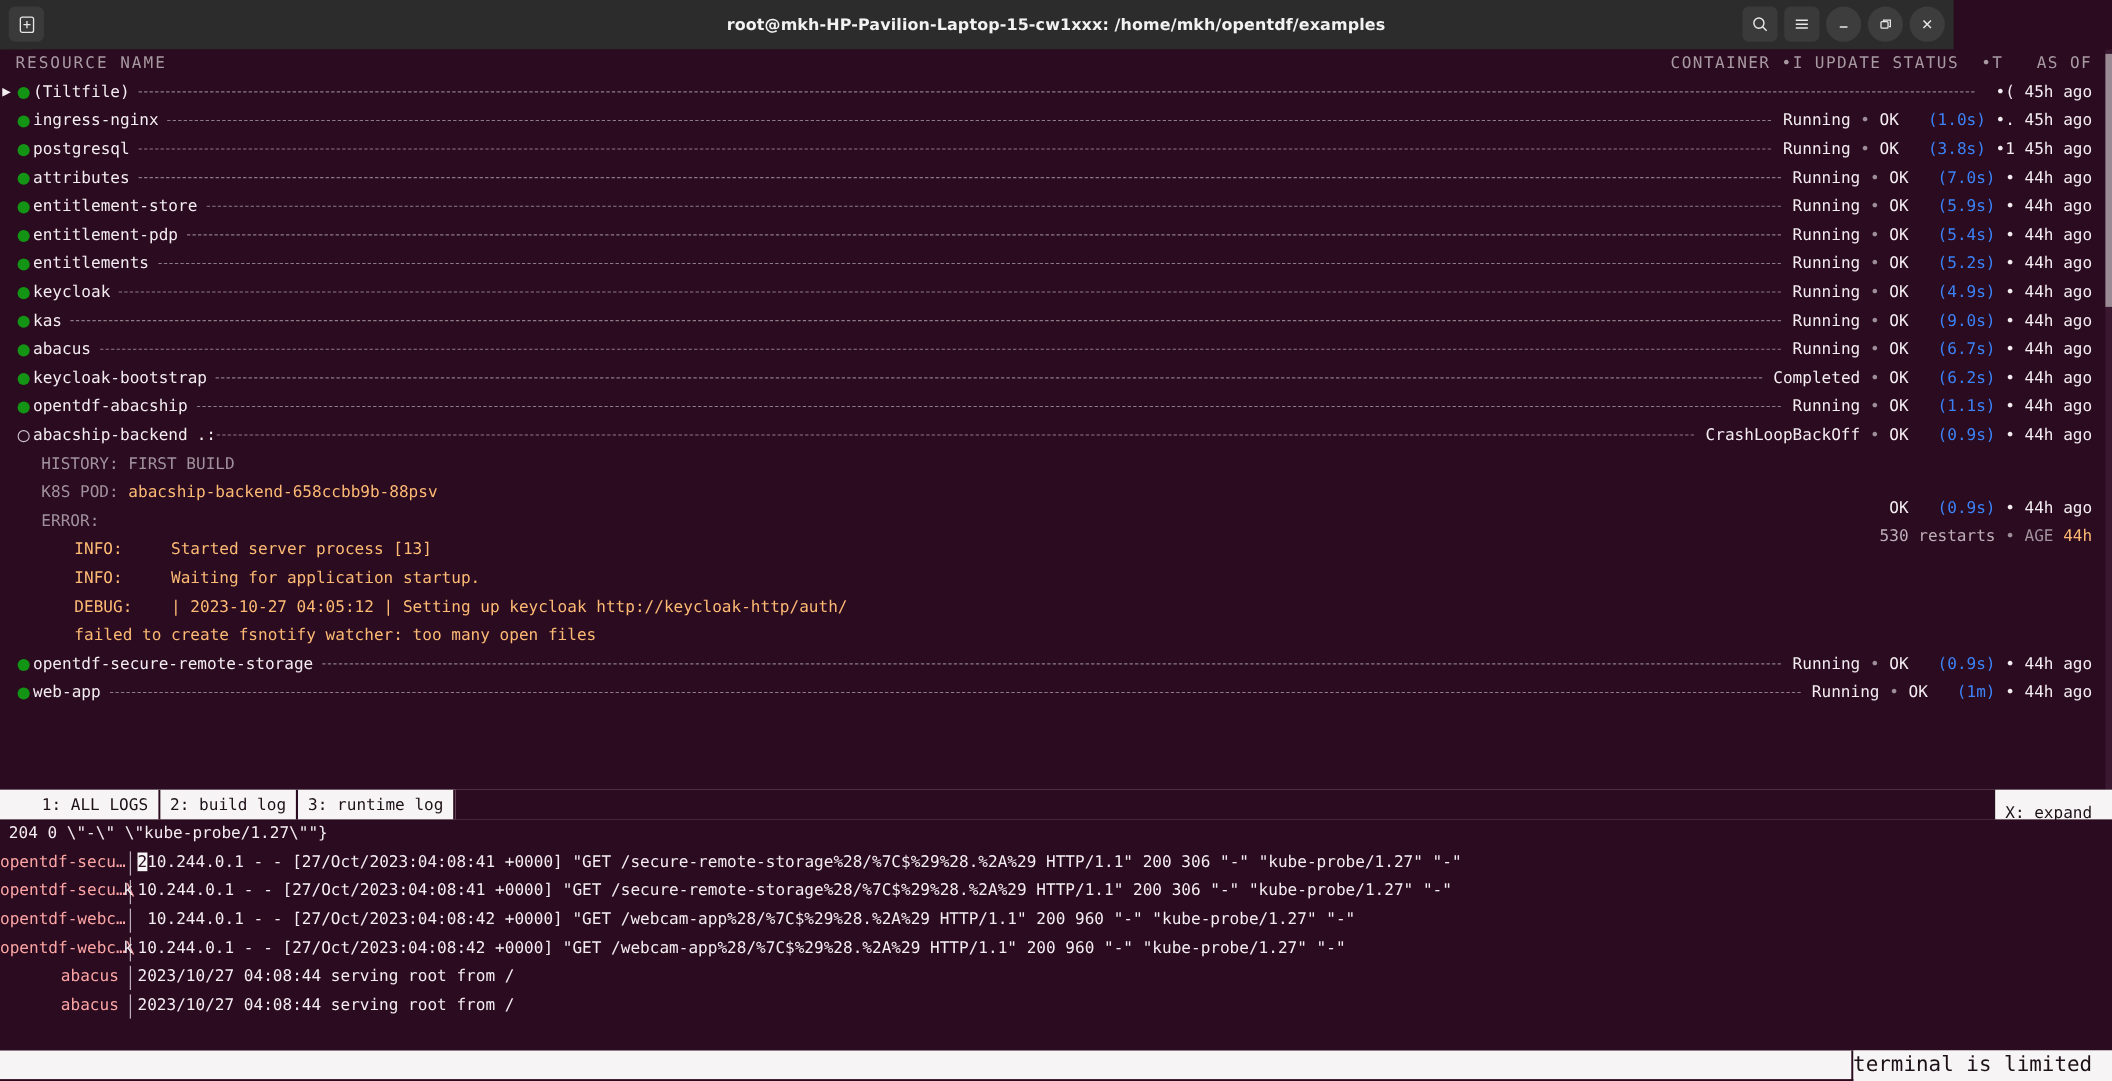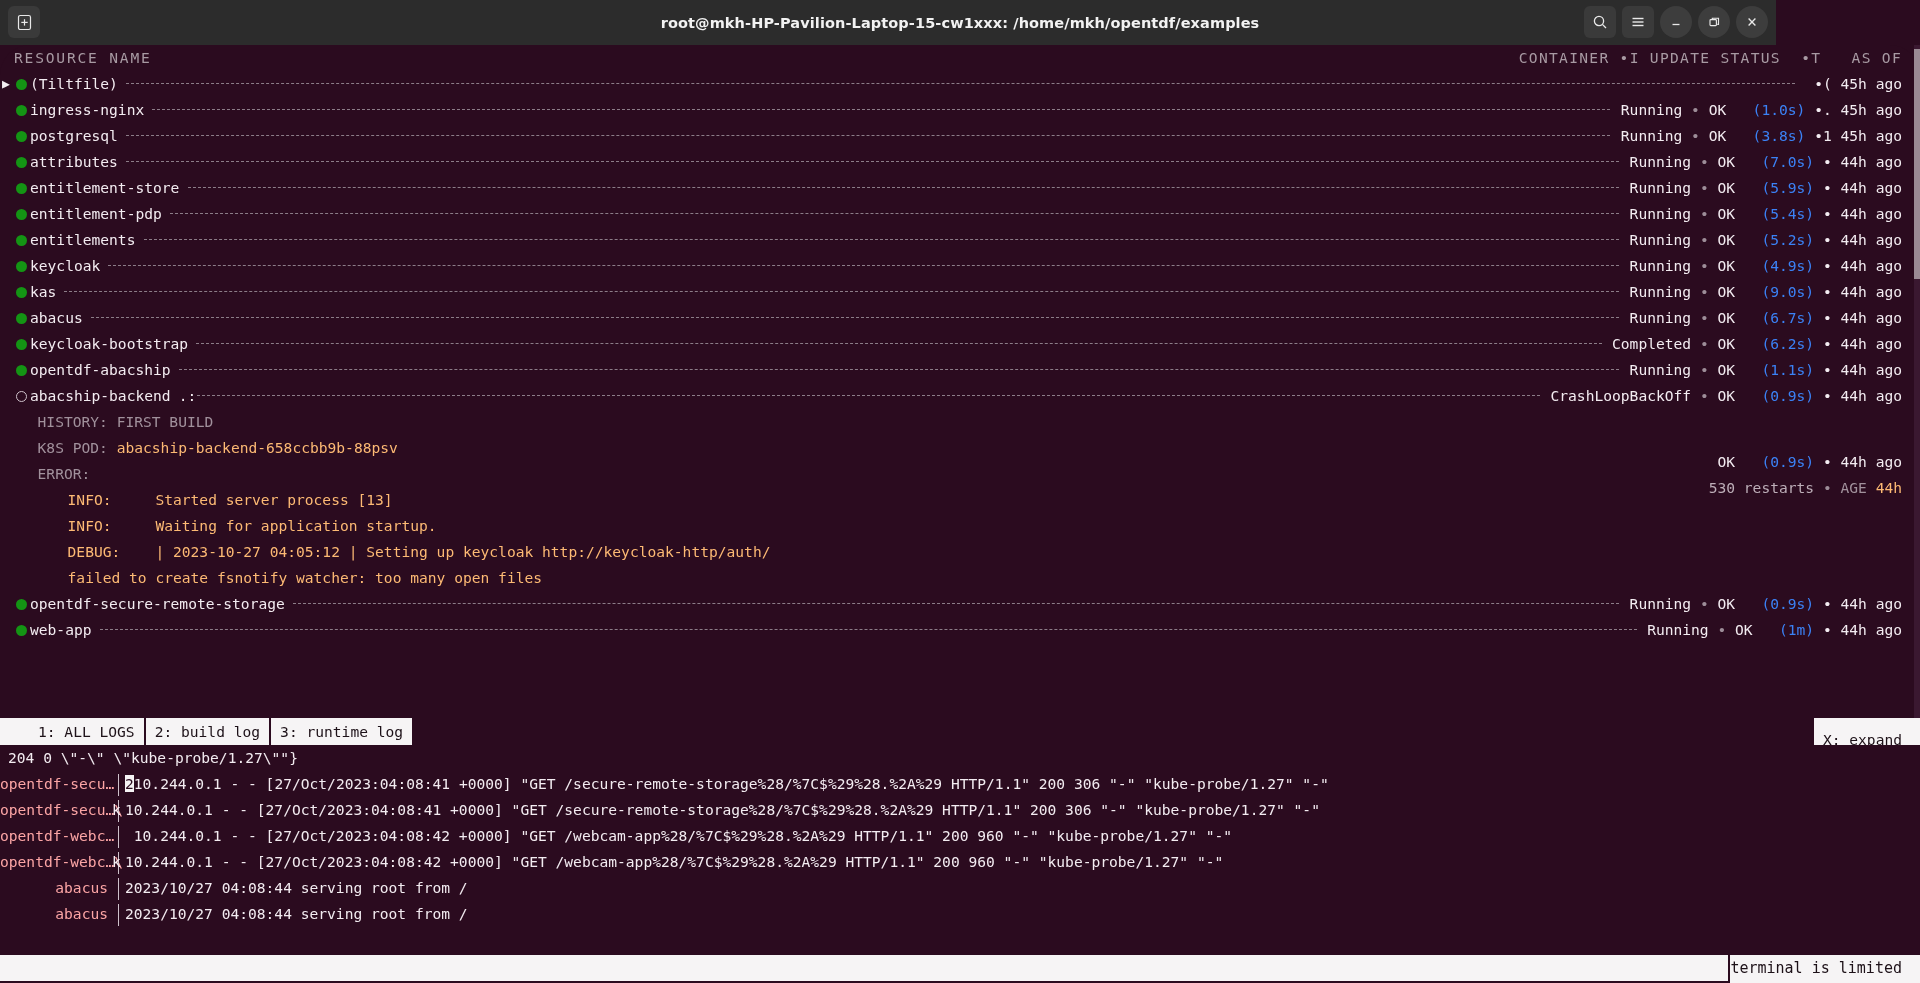--- a/index.html
+++ b/index.html
@@ -149,21 +149,21 @@
     background: #cfc2cb;
   }
   .ltext { position: absolute; left: 125px; }
   .lcont { position: absolute; left: 112px; color: #f3ecf1; }
   .cursor { background: #f6f4f5; color: #2b0b1f; }
 
   
   .statusbar {
     position: absolute; left: 0; top: 910px; width: 1920px; height: 26px;
     background: #f6f4f5; color: #1d1118;
-    font-size: 15px; line-height: 26px;
+    font-size: 19px; line-height: 26px;
   }
   .sb-ok { position: absolute; left: 8px; top: 0; white-space: pre; }
   .sb-right { position: absolute; right: 0; top: 0; display: flex; }
   .sb-msg { padding-right: 8px; white-space: pre; }
   .sb-limited {
     background: #f6f4f5; padding-right: 18px; white-space: pre;
   }
   .sb-gap { width: 2px; background: #2b0b1f; }
 
   .hintbar {

